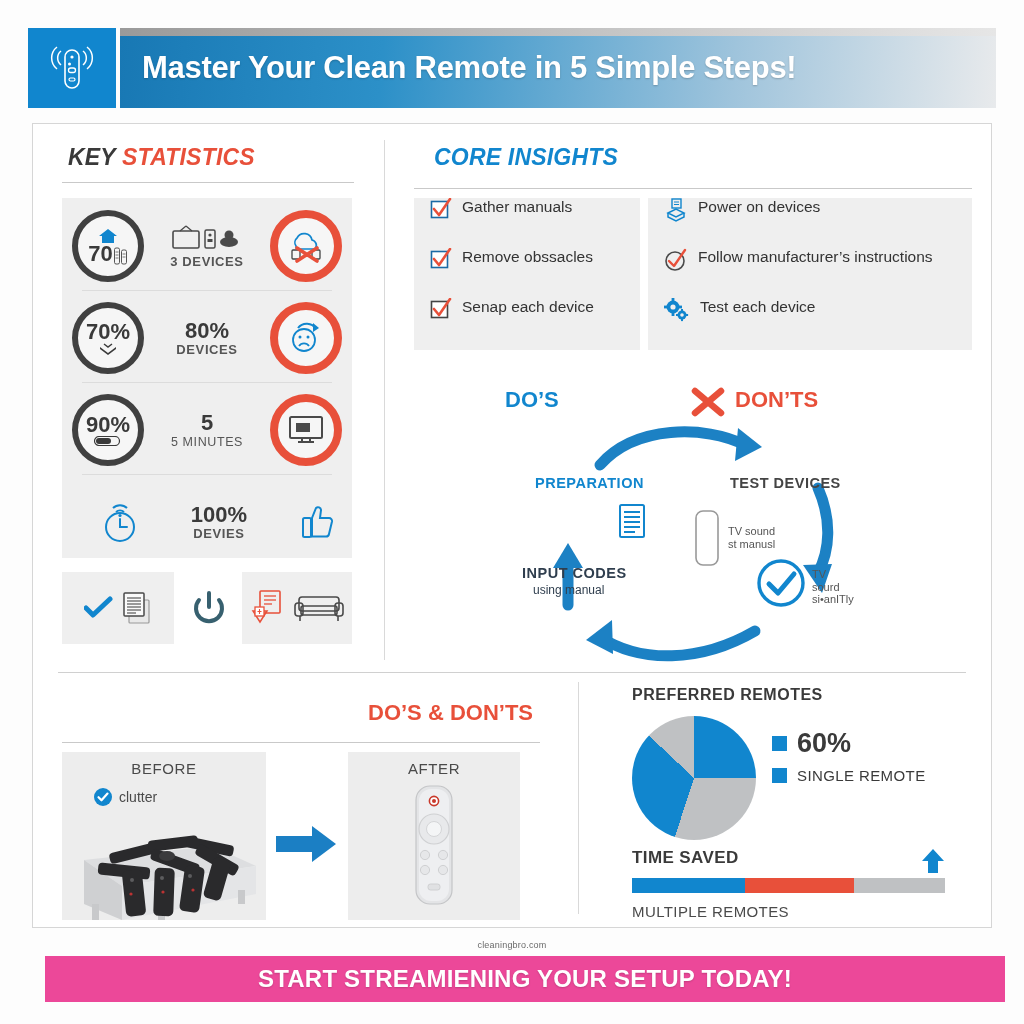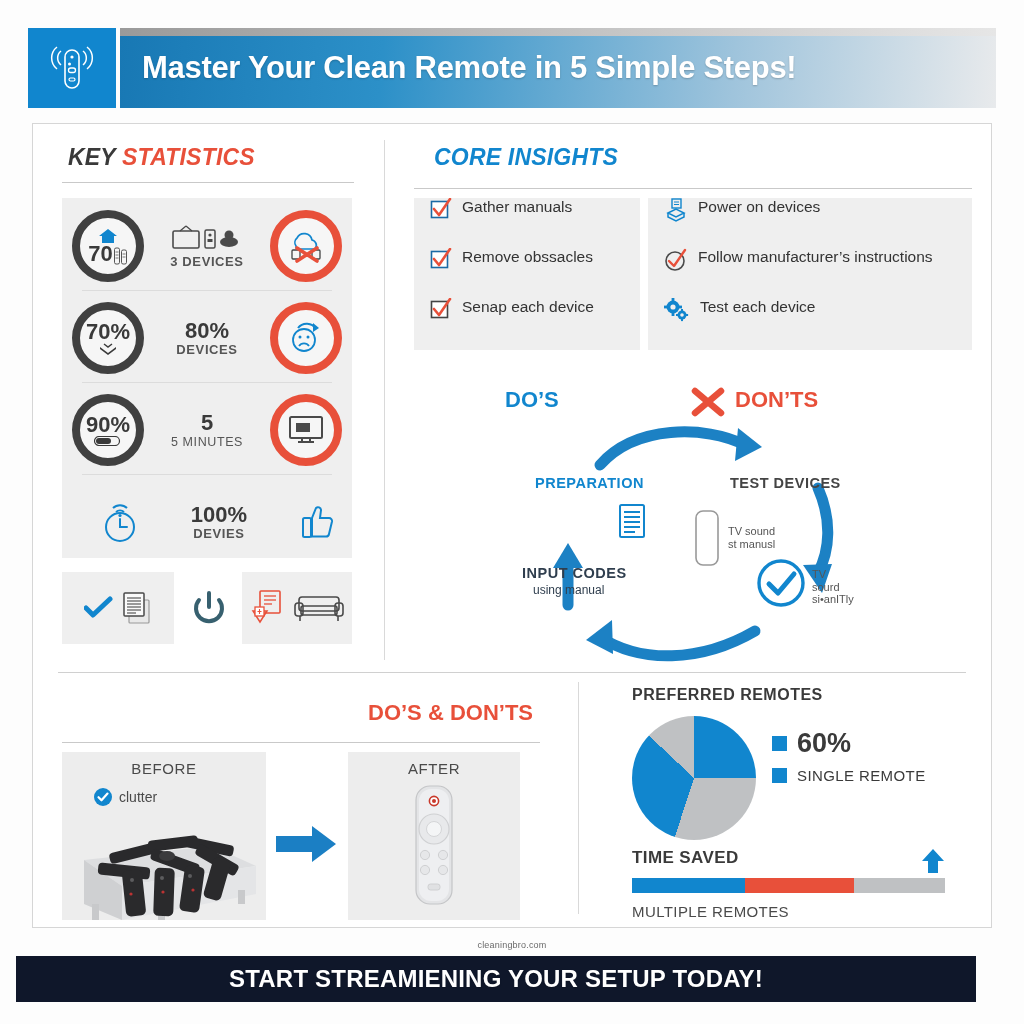--- a/index.html
+++ b/index.html
@@ -38,21 +38,21 @@
   .t-dark{color:#3A3A3A;}
   .t-red{color:#E8503A;}
   .t-blue{color:#1186CE;}
 
   
   .stats-panel{position:absolute;left:62px;top:198px;width:290px;height:360px;background:#EFEFEF;}
   .stat-row{position:absolute;left:0;width:290px;height:88px;display:flex;align-items:center;}
   .stat-sep{position:absolute;left:20px;width:250px;height:1px;background:#dcdcdc;}
   .ring{width:72px;height:72px;border-radius:50%;box-sizing:border-box;
     display:flex;flex-direction:column;align-items:center;justify-content:center;}
-  .ring-blue{border:8px solid #404040;background:#F6F6F6;}
+  .ring-blue{border:6px solid #404040;background:#F6F6F6;}
   .ring-red{border:8px solid #E8503A;background:#F6F6F6;}
   .ring-val{font-size:22px;font-weight:bold;color:#3A3A3A;line-height:1;}
   .mid-col{flex:1;text-align:center;}
   .mid-num{font-size:22px;font-weight:bold;color:#3A3A3A;line-height:1.05;}
   .mid-lbl{font-size:13px;font-weight:bold;color:#555;letter-spacing:.6px;}
   .mid-lbl.sm{font-size:12.5px;font-weight:normal;}
 
   .icon-row{position:absolute;left:62px;top:572px;width:290px;height:72px;}
   .icon-cell{position:absolute;top:0;height:72px;background:#EFEFEF;
     display:flex;align-items:center;justify-content:center;gap:8px;}
@@ -89,21 +89,21 @@
   .sw{width:15px;height:15px;background:#1186CE;flex:none;}
   .lg-big{font-size:27px;font-weight:bold;color:#3A3A3A;line-height:1;}
   .lg-txt{font-size:15px;color:#3A3A3A;letter-spacing:.4px;}
   .ts-title{position:absolute;left:632px;top:848px;font-size:17px;font-weight:bold;color:#3A3A3A;letter-spacing:.4px;}
   .ts-bar{position:absolute;left:632px;top:878px;width:313px;height:15px;display:flex;}
   .ts-lbl{position:absolute;left:632px;top:903px;font-size:15px;color:#4a4a4a;letter-spacing:.4px;}
 
   
   .watermark{position:absolute;left:0;top:940px;width:1024px;text-align:center;
     font-size:9px;color:#6a6a6a;letter-spacing:.2px;}
-  .footer{position:absolute;left:16px;top:956px;width:960px;height:46px;background:#0f172a;
+  .footer{position:absolute;left:45px;top:956px;width:960px;height:46px;background:#ec4899;
     display:flex;align-items:center;justify-content:center;}
   .footer-text{color:#fff;font-size:24px;font-weight:bold;letter-spacing:.2px;
     text-shadow:0 1px 2px rgba(0,0,0,.18);}
 </style>
 </head>
 <body>
 
 <div class="canvas">
 
   <div class="header">

